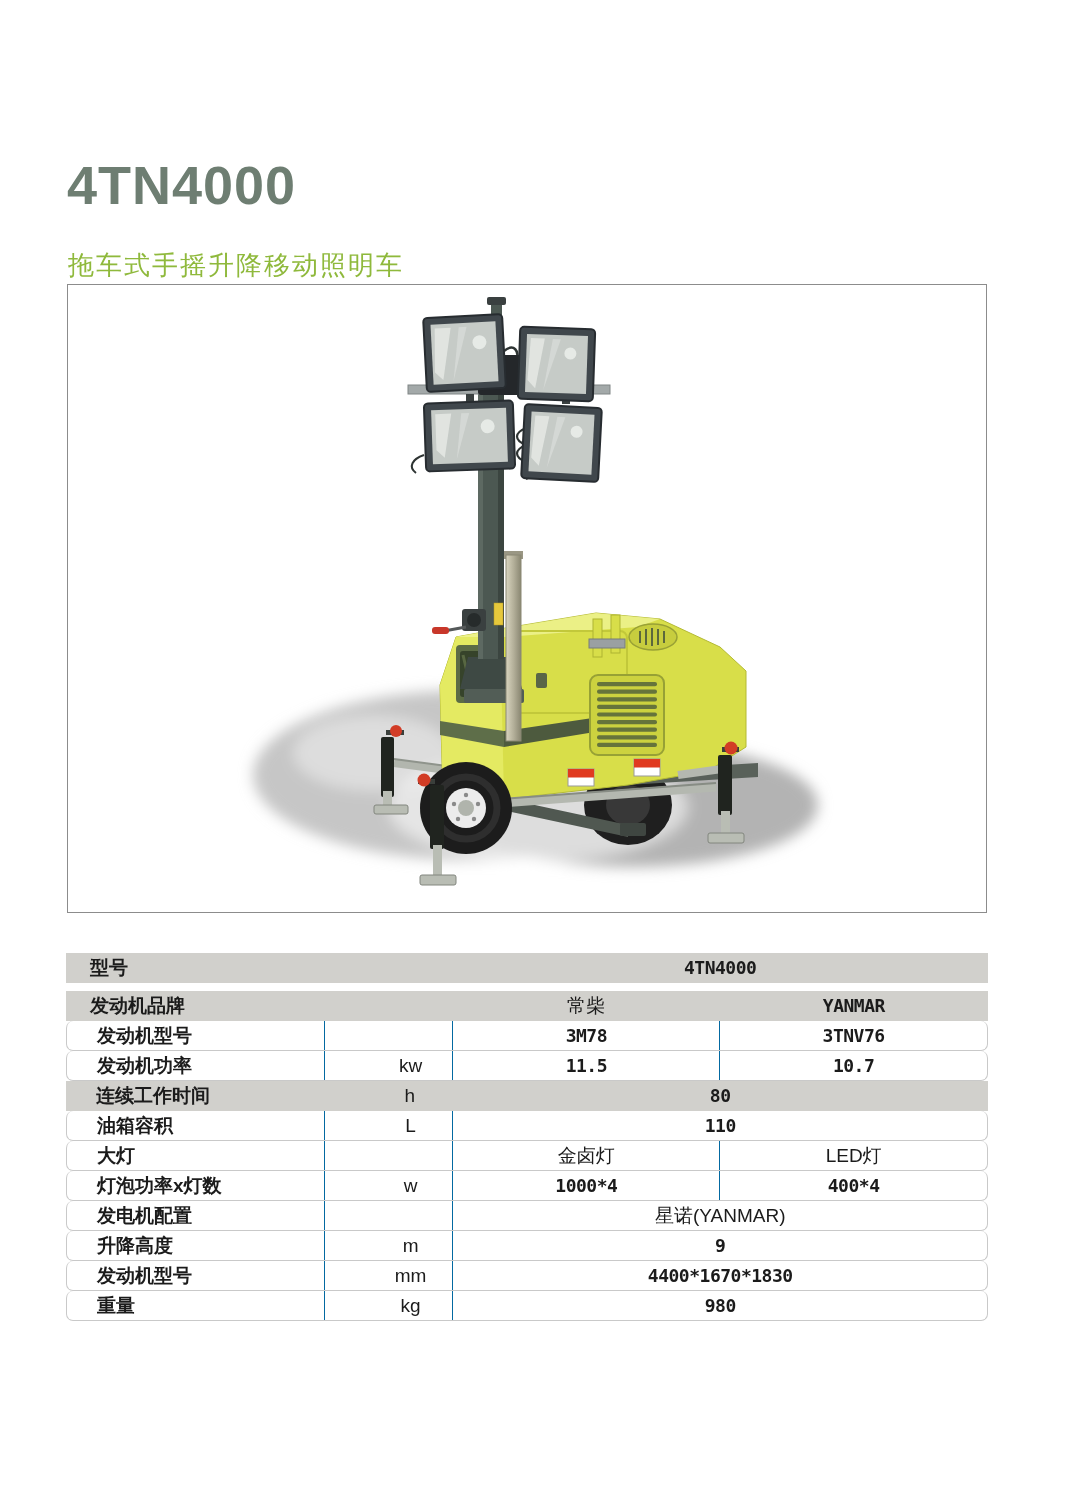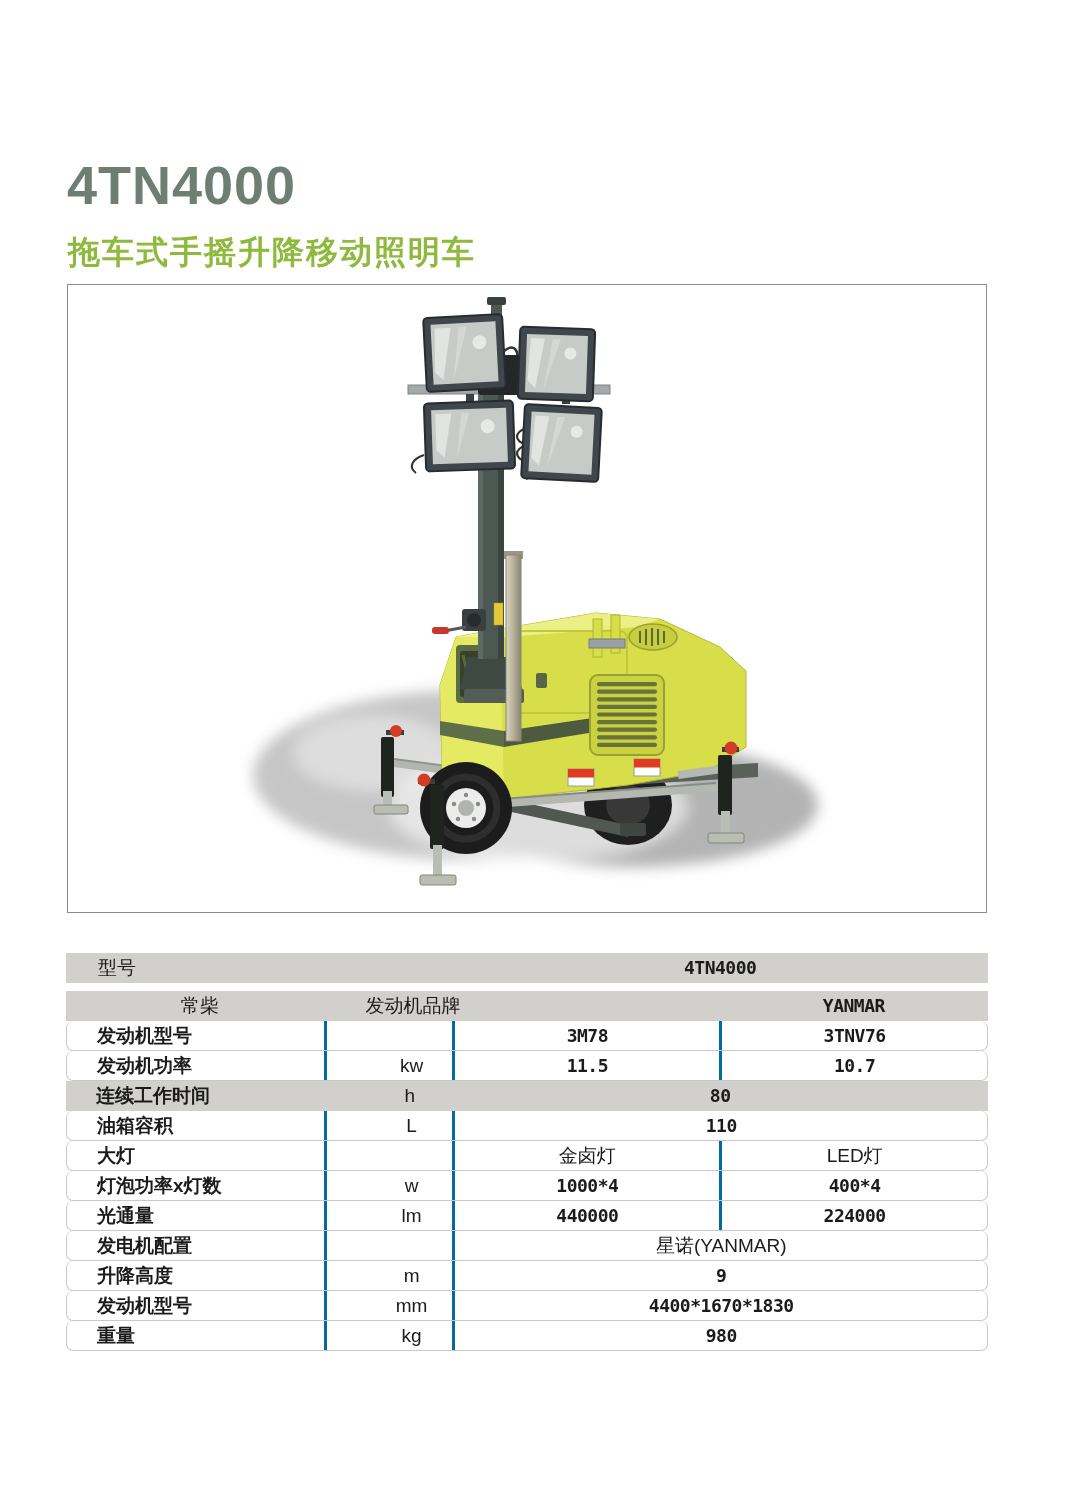--- a/index.html
+++ b/index.html
@@ -2,36 +2,36 @@
 <html><head>
 <meta charset="utf-8">
 <style>
   * { margin:0; padding:0; box-sizing:border-box; }
   html,body { background:#ffffff; }
   body { font-family:"Liberation Sans","DejaVu Sans",sans-serif; color:#1b1b1b; }
   .page { position:relative; width:1069px; height:1500px; background:#ffffff; overflow:hidden; }
 
   .title { position:absolute; left:67px; top:156px; font-size:54px; font-weight:700;
            color:#6e7e72; letter-spacing:1px; line-height:1.1; }
-  .subtitle { position:absolute; left:68px; top:231px; font-size:32px; font-weight:700;
+  .subtitle { position:absolute; left:68px; top:248px; font-size:26px; font-weight:400;
               color:#8fb93c; letter-spacing:2px; }
 
   .image-box { position:absolute; left:67px; top:284px; width:920px; height:629px;
                border:1px solid #8c8c8c; background:#ffffff; }
   .image-box svg { display:block; width:918px; height:627px; }
 
   .spec-table { position:absolute; left:66px; top:953px; width:922px; font-size:19px; }
   .row { display:flex; width:100%; height:30px; line-height:29px; align-items:stretch; }
   .row.shaded { background:#d1d0cc; }
   .row.gap-after { margin-bottom:8px; }
   .row.plain { border-bottom:1px solid #c9c9c9; border-left:1px solid #c9c9c9; border-right:1px solid #c9c9c9;border-radius:7px; }
   .cell { overflow:hidden; white-space:nowrap; }
-  .row.plain .cell + .cell { border-left:3px solid #0369a1; }
+  .row.plain .cell + .cell { border-left:1px solid #0369a1; }
   .c-label  { width:27.9%; text-align:left; padding-left:30px; font-weight:700; }
-  .c-label2 { width:41.9%; text-align:left; padding-left:32px; font-weight:400; }
+  .c-label2 { width:41.9%; text-align:left; padding-left:24px; font-weight:700; }
   .c-unit   { width:14%; text-align:center; font-weight:500;padding-left:44px; }
   .c-val    { width:29%; text-align:center; }
   .c-val2   { width:29.1%; text-align:center; }
   .c-merged { width:58.1%; text-align:center; }
   .mono { font-family:"DejaVu Sans Mono","Liberation Mono",monospace; font-size:18px; font-weight:600; letter-spacing:-0.5px; }
 </style>
 </head>
 <body>
 
 <div class="page">
@@ -234,22 +234,22 @@
   </div>
 
   <div class="spec-table">
 
     <div class="row shaded gap-after">
       <div class="cell c-label2">型号</div>
       <div class="cell c-merged mono">4TN4000</div>
     </div>
 
     <div class="row shaded">
+      <div class="cell c-label2">发动机品牌</div>
       <div class="cell c-val">常柴</div>
-      <div class="cell c-label2">发动机品牌</div>
       <div class="cell c-val2 mono">YANMAR</div>
     </div>
 
     <div class="row plain">
       <div class="cell c-label">发动机型号</div>
       <div class="cell c-unit"></div>
       <div class="cell c-val mono">3M78</div>
       <div class="cell c-val2 mono">3TNV76</div>
     </div>
 
@@ -279,26 +279,20 @@
       <div class="cell c-val2">LED灯</div>
     </div>
 
     <div class="row plain">
       <div class="cell c-label">灯泡功率x灯数</div>
       <div class="cell c-unit">w</div>
       <div class="cell c-val mono">1000*4</div>
       <div class="cell c-val2 mono">400*4</div>
     </div>
 
-    <div class="row plain">
-      <div class="cell c-label">光通量</div>
-      <div class="cell c-unit">lm</div>
-      <div class="cell c-val mono">440000</div>
-      <div class="cell c-val2 mono">224000</div>
-    </div>
 
     <div class="row plain">
       <div class="cell c-label">发电机配置</div>
       <div class="cell c-unit"></div>
       <div class="cell c-merged">星诺(YANMAR)</div>
     </div>
 
     <div class="row plain">
       <div class="cell c-label">升降高度</div>
       <div class="cell c-unit">m</div>

